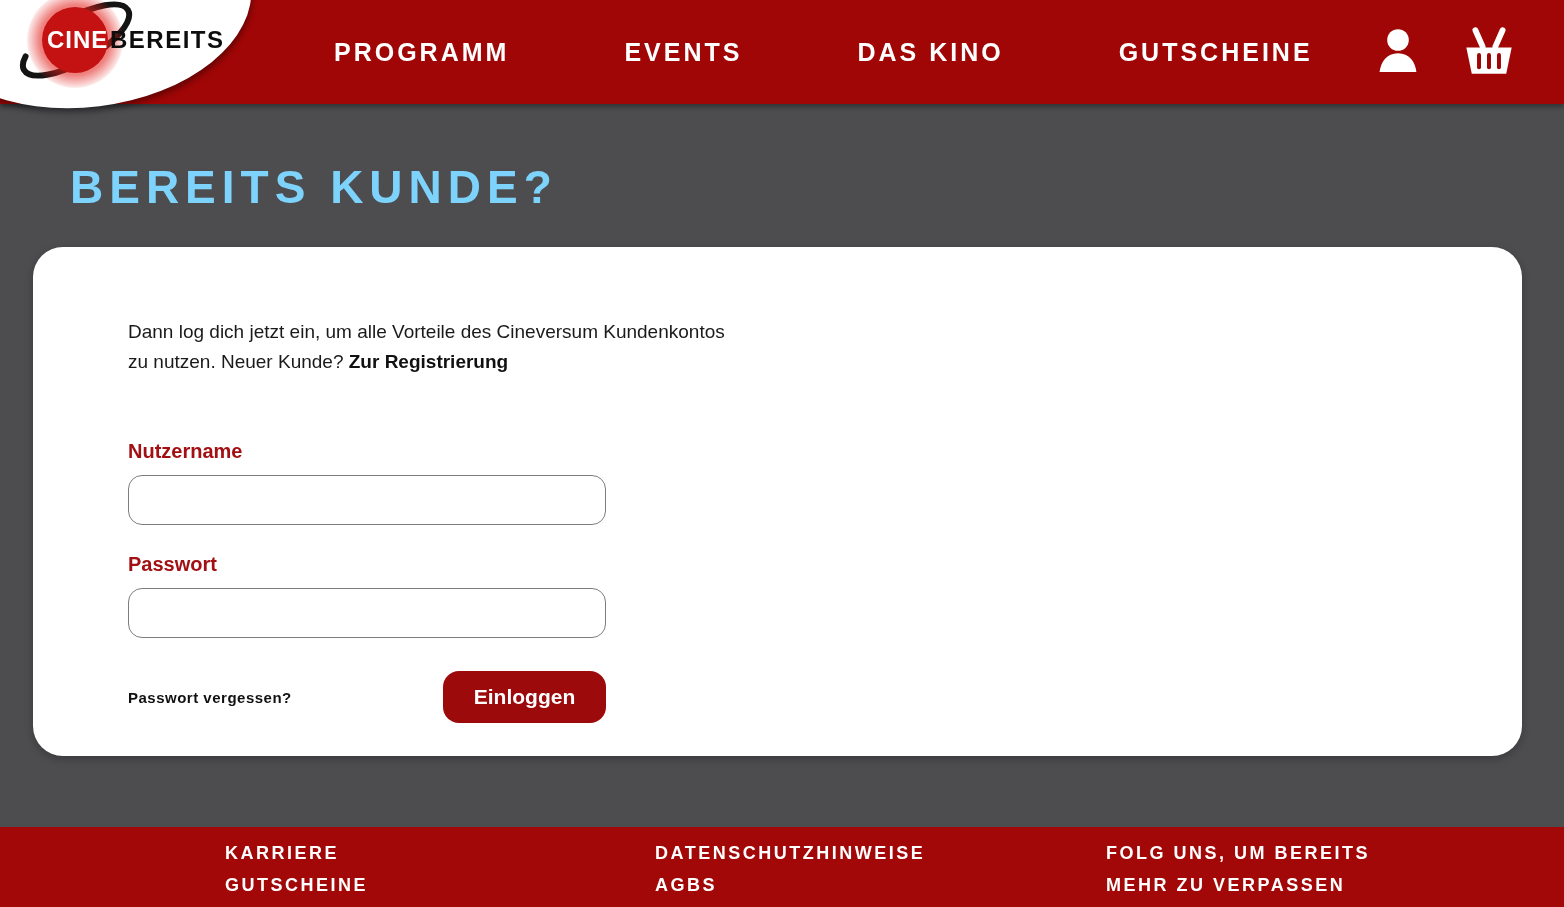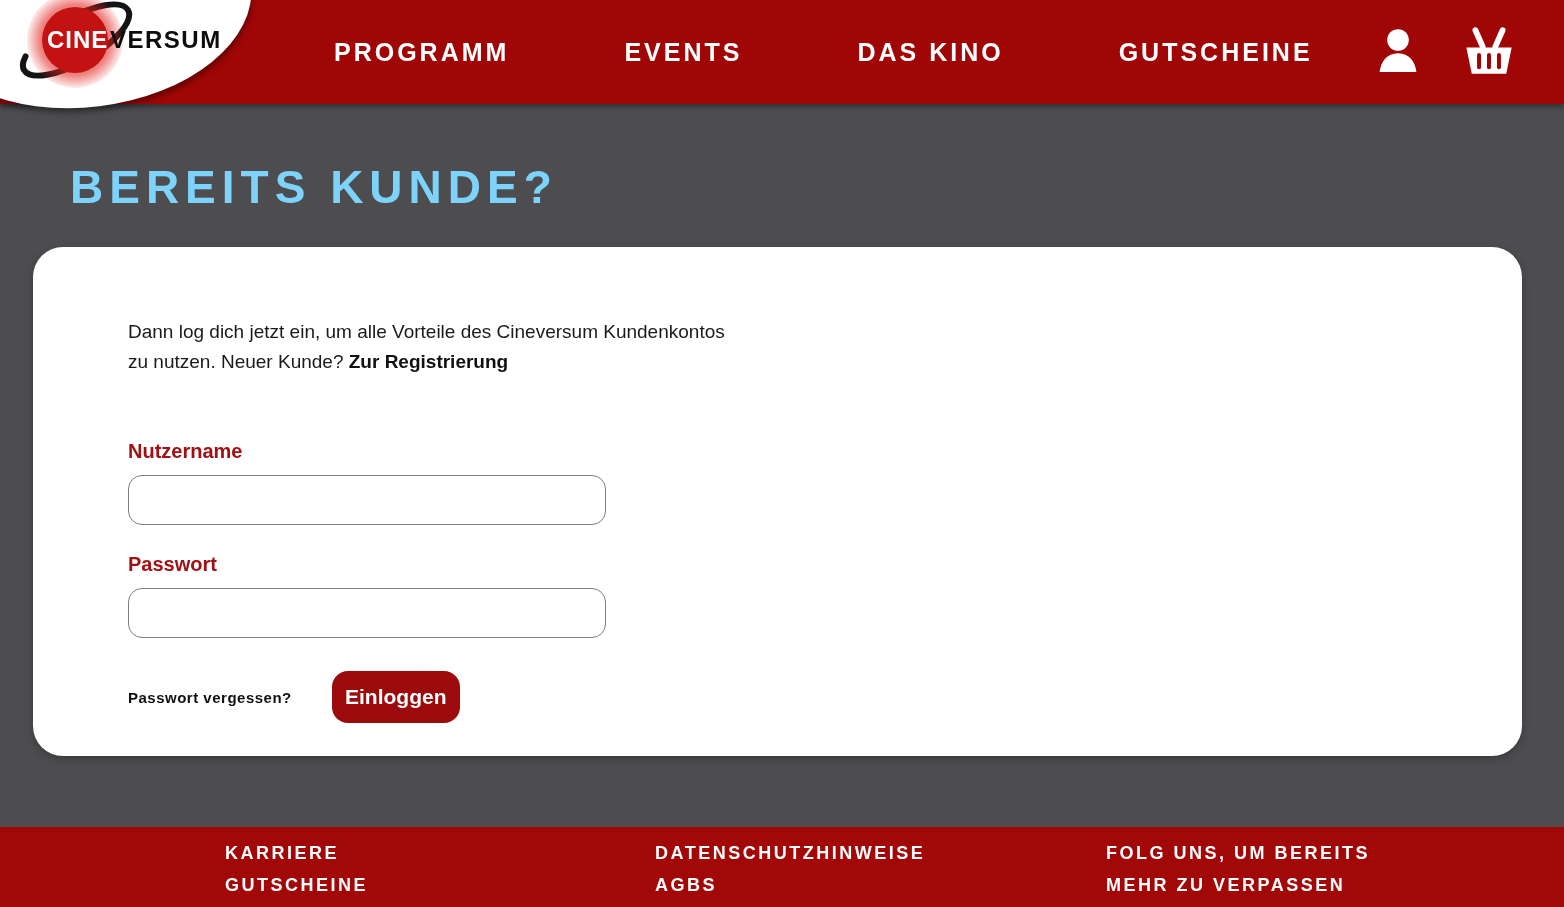--- a/index.html
+++ b/index.html
@@ -141,33 +141,33 @@
     border-radius: 14px;
     font-size: 18px;
     padding: 0 16px;
     outline: none;
     background: #ffffff;
   }
   .actions {
     width: 478px;
     margin-top: 33px;
     display: flex;
-    justify-content: flex-start;
+    justify-content: space-between;
     align-items: center;
     gap: 40px;
   }
   .forgot-link {
     font-weight: bold;
     font-size: 15px;
     color: #111111;
     cursor: pointer;
     letter-spacing: .5px;
   }
   .login-button {
-    width: 128px;
+    width: 163px;
     height: 52px;
     background: #9c0a0c;
     color: #ffffff;
     border: none;
     border-radius: 16px;
     font-family: "Liberation Sans", sans-serif;
     font-weight: bold;
     font-size: 21px;
     cursor: pointer;
   }
@@ -198,21 +198,21 @@
 
 <div class="header">
   <div class="logo">
     <div class="logo-ellipse"></div>
     <svg class="logo-orbit" viewBox="0 0 240 112">
       <ellipse cx="76" cy="46" rx="60" ry="22" fill="none" stroke="#141414" stroke-width="6" stroke-linecap="round" stroke-dasharray="150 40" transform="rotate(-30 76 46)"></ellipse>
     </svg>
     <div class="logo-glow"></div>
     <div class="logo-circle"></div>
     <span class="logo-cine">CINE</span>
-    <span class="logo-versum">VERSUM</span>
+    <span class="logo-versum">BEREITS</span>
   </div>
 
   <nav class="nav">
     <span class="nav-item">PROGRAMM</span>
     <span class="nav-item">EVENTS</span>
     <span class="nav-item">DAS KINO</span>
     <span class="nav-item">GUTSCHEINE</span>
   </nav>
 
   <div class="header-icons">

